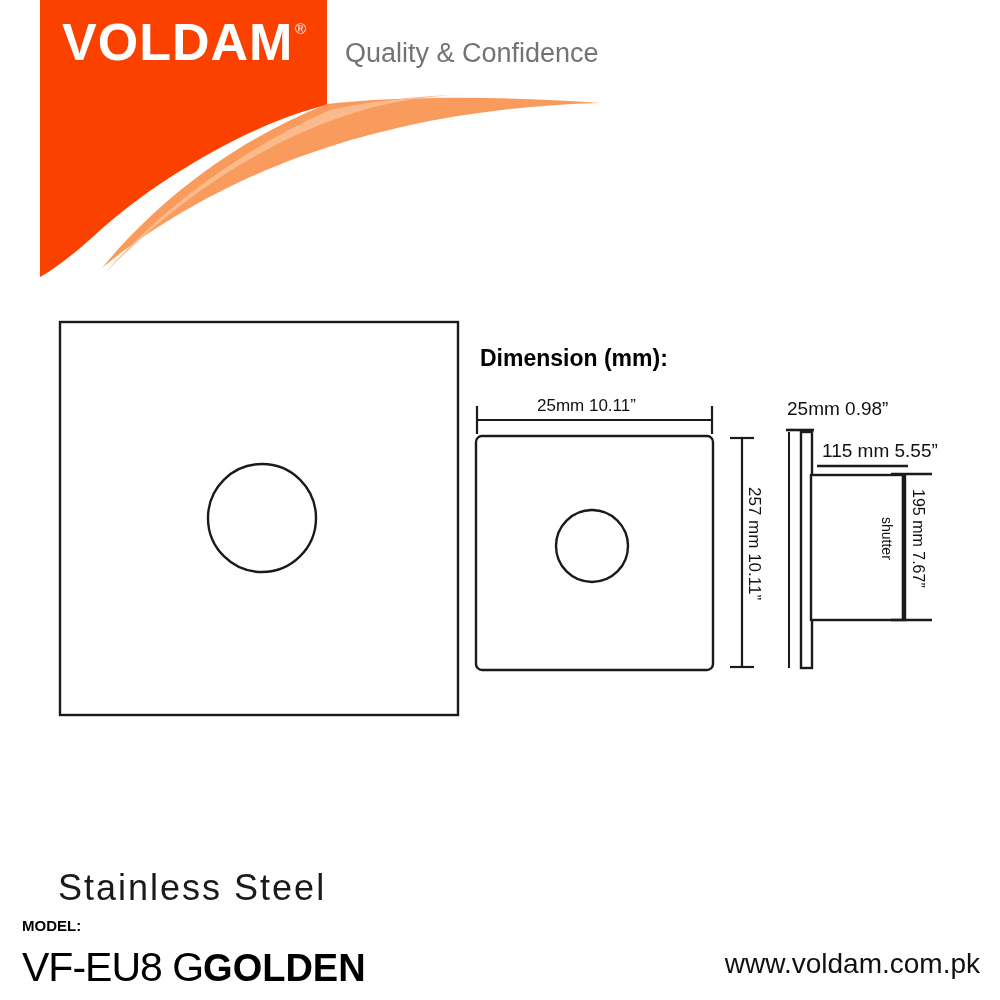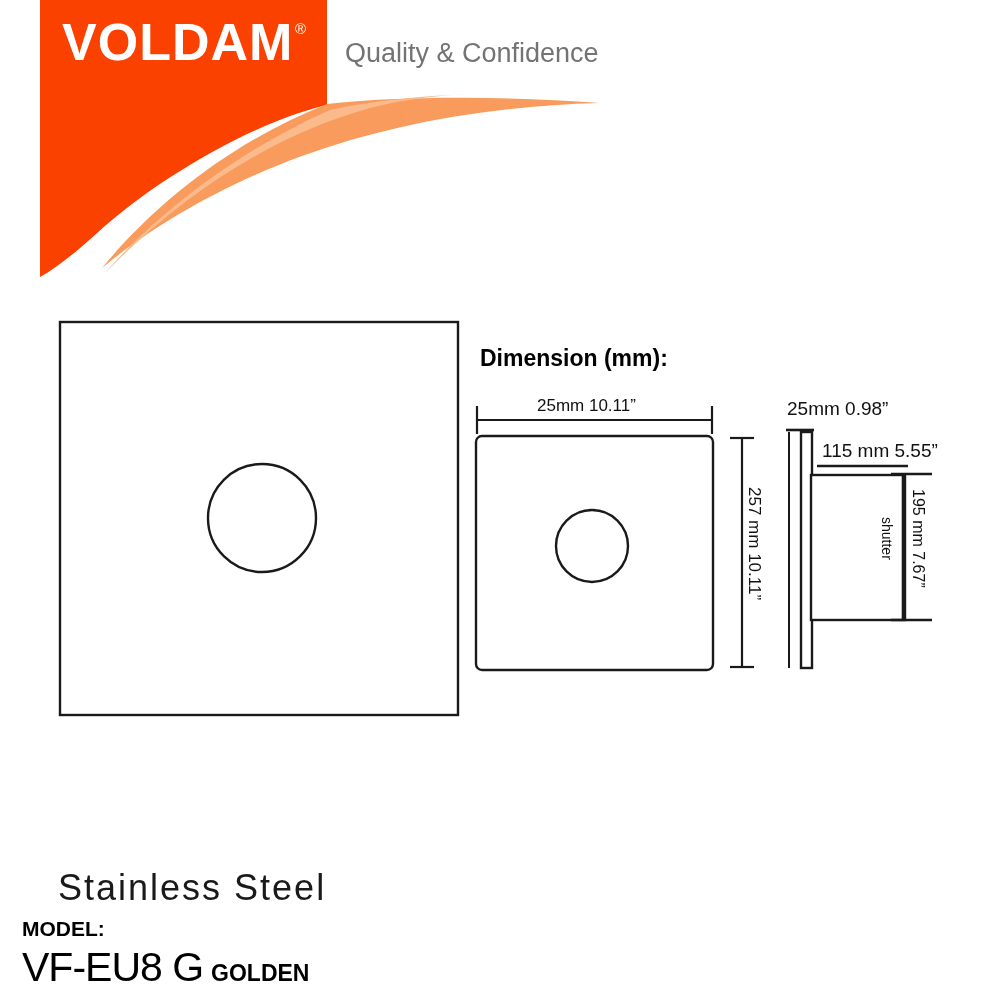--- a/index.html
+++ b/index.html
@@ -111,45 +111,45 @@
     letter-spacing: 2px;
     color: #1a1a1a;
     font-family: Liberation Sans, sans-serif;
     white-space: nowrap;
     margin-left: 36px;
   }
   #model-label {
     position: absolute;
     left: 22px;
     top: 62px;
-    font-size: 21px;
+    font-size: 15px;
     font-weight: bold;
     letter-spacing: 0px;
     color: #000000;
     font-family: "Liberation Sans", sans-serif;
   }
   #model-line {
     position: absolute;
     left: 22px;
     top: 89px;
     white-space: nowrap;
   }
   #model-code {
     font-size: 41px;
     font-weight: normal;
     color: #000000;
     font-family: "Liberation Sans", sans-serif;
     letter-spacing: -1px;
   }
   #model-finish {
-    font-size: 23px;
-    font-weight: bold;
-    color: #000000;
-    font-family: "Liberation Sans", sans-serif;
-    margin-left: 8px;
+    font-size: 38px;
+    font-weight: bold;
+    color: #000000;
+    font-family: "Liberation Sans", sans-serif;
+    margin-left: 0;
     letter-spacing: 0px;
   }
   #website {
     position: absolute;
     right: 20px;
     top: 93px;
     font-size: 28px;
     color: #111111;
     font-family: "Liberation Sans", sans-serif;
     white-space: nowrap;
@@ -236,13 +236,14 @@
 
   <div class="vert-label" style="left:895px; top:517px; font-size:14px;">shutter</div>
 </div>
 
 <div id="footer">
   <div id="material-text">Stainless Steel</div>
   <div id="model-label">MODEL:</div>
   <div id="model-line">
     <span id="model-code">VF-EU8 G</span><span id="model-finish">GOLDEN</span>
   </div>
+  <div id="website">www.voldam.com.pk</div>
 </div>
 
 </body></html>

